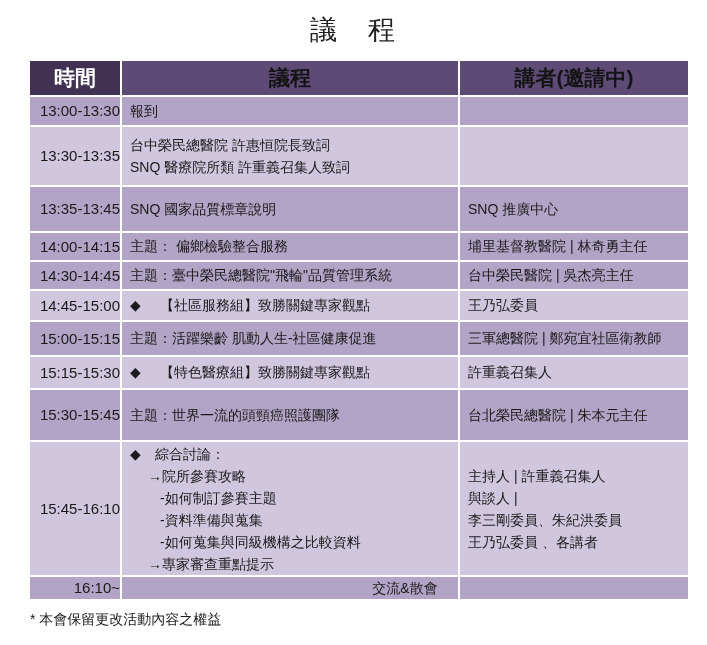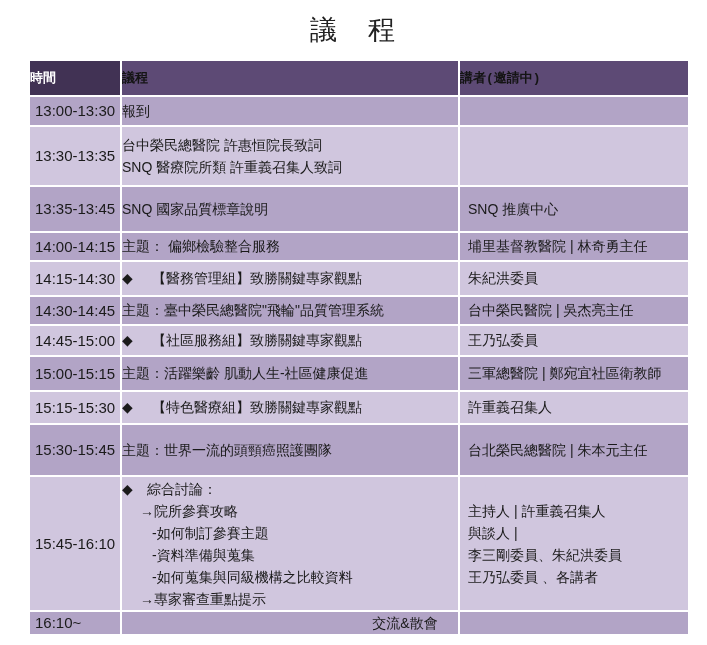--- a/index.html
+++ b/index.html
@@ -13,26 +13,26 @@
     margin:12px 0 11px 0;letter-spacing:2px;
   }
   table.agenda{
     border-collapse:separate;border-spacing:2px;
     margin-left:28px;table-layout:fixed;
   }
   col.c-time{width:90px;}
   col.c-agenda{width:336px;}
   col.c-speaker{width:228px;}
   th,td{vertical-align:middle;overflow:hidden;padding:0;}
-  th{font-size:13px;font-weight:bold;text-align:left;}
+  th{font-size:21px;font-weight:bold;text-align:center;}
   .th-time{background:var(--header_dark,#413254);color:#ffffff;}
-  .th-mid{background:var(--header_mid,#5d4a75);color:#141414;font-family:Liberation Mono, monospace;}
+  .th-mid{background:var(--header_mid,#5d4a75);color:#141414;}
   td{font-size:14px;line-height:1.45;}
-  .td-time{font-size:15px;padding-left:5px;white-space:nowrap;}
-  .td-agenda{}
+  .td-time{font-size:15px;padding-left:5px;white-space:nowrap;text-align:right;}
+  .td-agenda{padding-left:8px;}
   .td-speaker{padding-left:8px;}
   tr.shade-dark td{background:var(--row_dark,#b2a4c6);}
   tr.shade-light td{background:var(--row_light,#d0c6de);}
   tr.hr{height:34px;}
   tr.r0{height:28px;} tr.r1{height:58px;} tr.r2{height:44px;}
   tr.r3{height:26px;} tr.r4{height:27px;} tr.r5{height:33px;}
   tr.r6{height:27px;} tr.r7{height:29px;} tr.r8{height:33px;}
   tr.r9{height:31px;} tr.r10{height:50px;} tr.r11{height:133px;}
   tr.r12{height:17px;}
   .bullet{display:inline-block;width:30px;}
@@ -87,27 +87,20 @@
         <td class="td-speaker">SNQ 推廣中心</td>
       </tr>
 
 
       <tr class="r4 shade-dark">
         <td class="td-time">14:00-14:15</td>
         <td class="td-agenda">主題：  偏鄉檢驗整合服務</td>
         <td class="td-speaker">埔里基督教醫院 | 林奇勇主任</td>
       </tr>
 
-      <tr class="r5 shade-light">
-        <td class="td-time">14:15-14:30</td>
-        <td class="td-agenda">
-          <span class="bullet">◆</span><span>【醫務管理組】致勝關鍵專家觀點</span>
-        </td>
-        <td class="td-speaker">朱紀洪委員</td>
-      </tr>
 
       <tr class="r6 shade-dark">
         <td class="td-time">14:30-14:45</td>
         <td class="td-agenda">主題：臺中榮民總醫院"飛輪"品質管理系統</td>
         <td class="td-speaker">台中榮民醫院 | 吳杰亮主任</td>
       </tr>
 
       <tr class="r7 shade-light">
         <td class="td-time">14:45-15:00</td>
         <td class="td-agenda">

